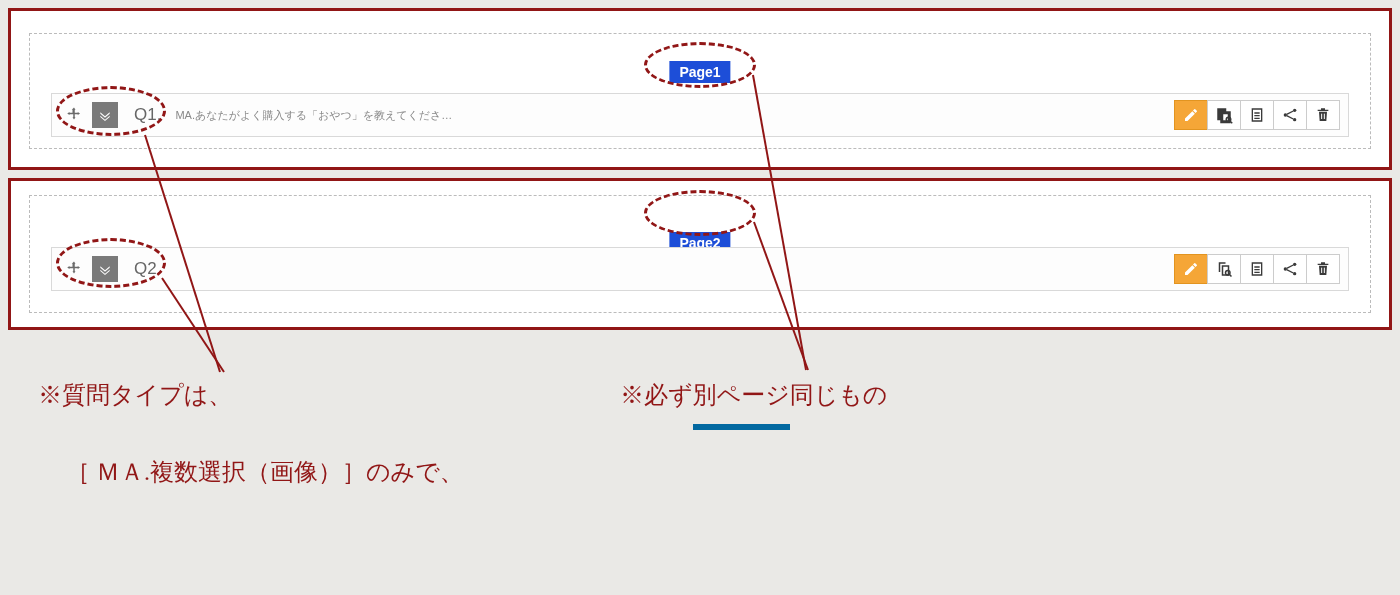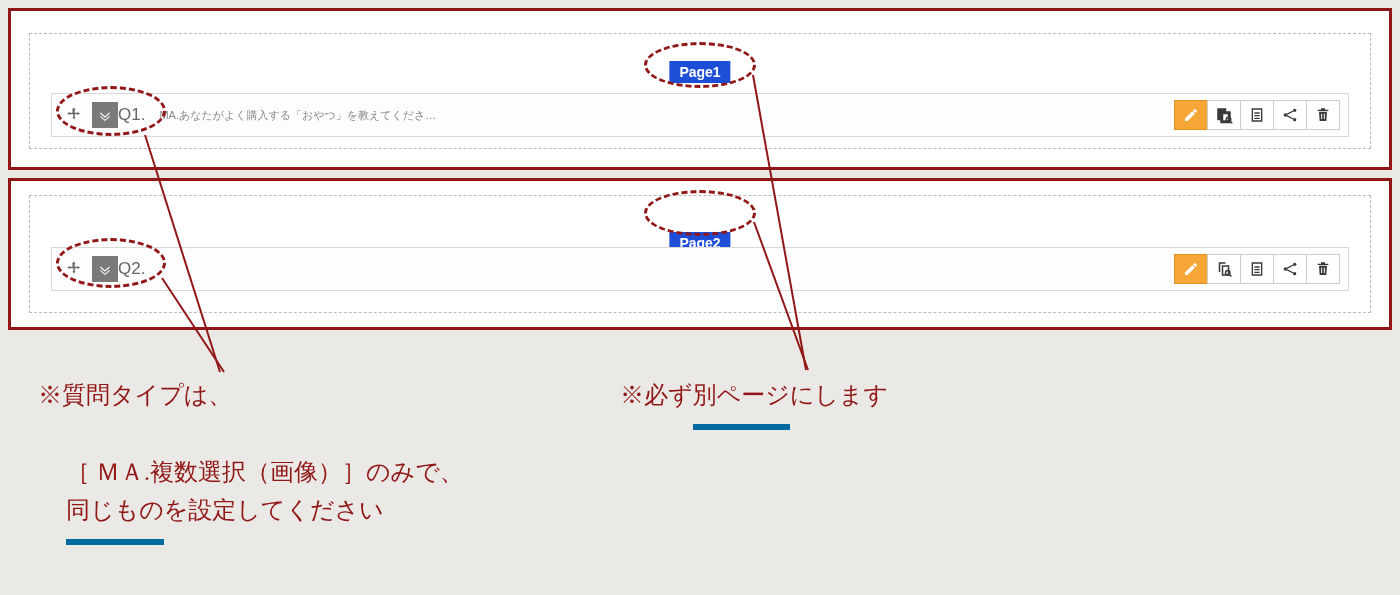--- a/index.html
+++ b/index.html
@@ -44,20 +44,21 @@
     margin-left: 10px;
     color: #6b6b6b;
   }
   .type-icon {
     width: 26px; height: 26px;
     background: #7a7a7a;
     margin-left: 6px;
     display: flex; align-items: center; justify-content: center;
   }
   .qnum {
+    margin-left: 16px;
     font-size: 17px;
     color: #666;
   }
   .qtext {
     margin-left: 14px;
     font-size: 11px;
     color: #888;
     white-space: nowrap;
     overflow: hidden;
   }
@@ -213,18 +214,17 @@
   <line x1="145" y1="135" x2="220" y2="372" stroke="#911616" stroke-width="2"></line>
   <line x1="162" y1="278" x2="224" y2="372" stroke="#911616" stroke-width="2"></line>
   <line x1="753" y1="75" x2="806" y2="370" stroke="#911616" stroke-width="2"></line>
   <line x1="754" y1="222" x2="808" y2="370" stroke="#911616" stroke-width="2"></line>
 </svg>
 
 <div class="note" style="left:38px; top:376px;">
   <span><span>※</span><span>質問タイプは、</span></span><br>
   <br>
   <span style="padding-left:28px;font-family:Liberation Serif, serif;">［ ＭＡ.複数選択（画像）］のみで、</span><br>
-  <span style="padding-left:28px;"><span class="underline">同じもの</span><span>を設定してください</span></span>
 </div>
 
 <div class="note" style="left:620px; top:376px;">
-  <span>※</span><span>必ず</span><span class="underline">別ページ</span><span>にします</span>
+  <span>※</span><span>必ず</span><span class="underline">別ページ</span><span>同じもの</span>
 </div>
 
 </body></html>

